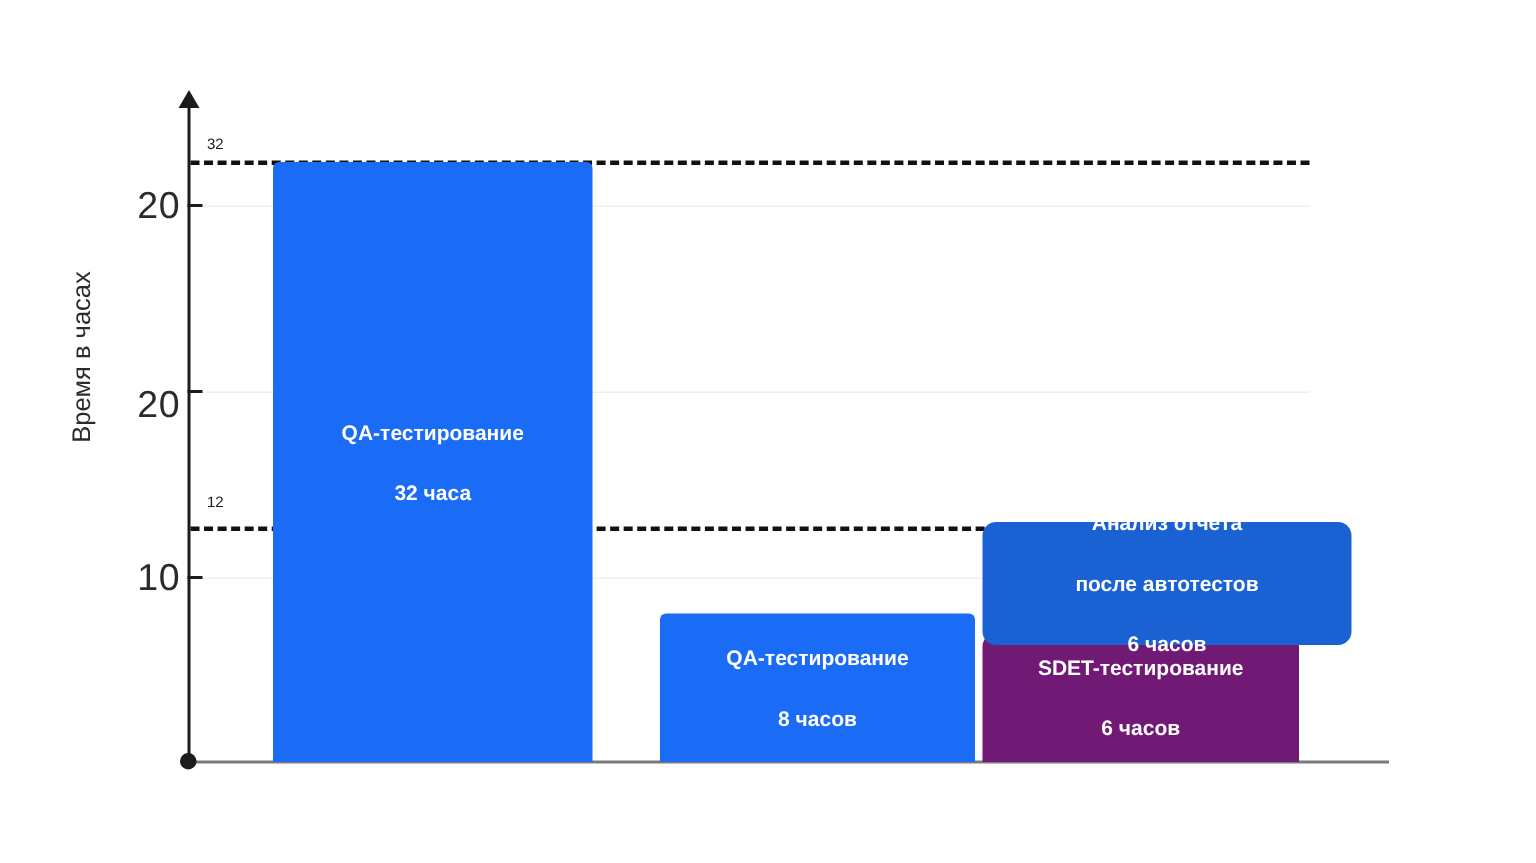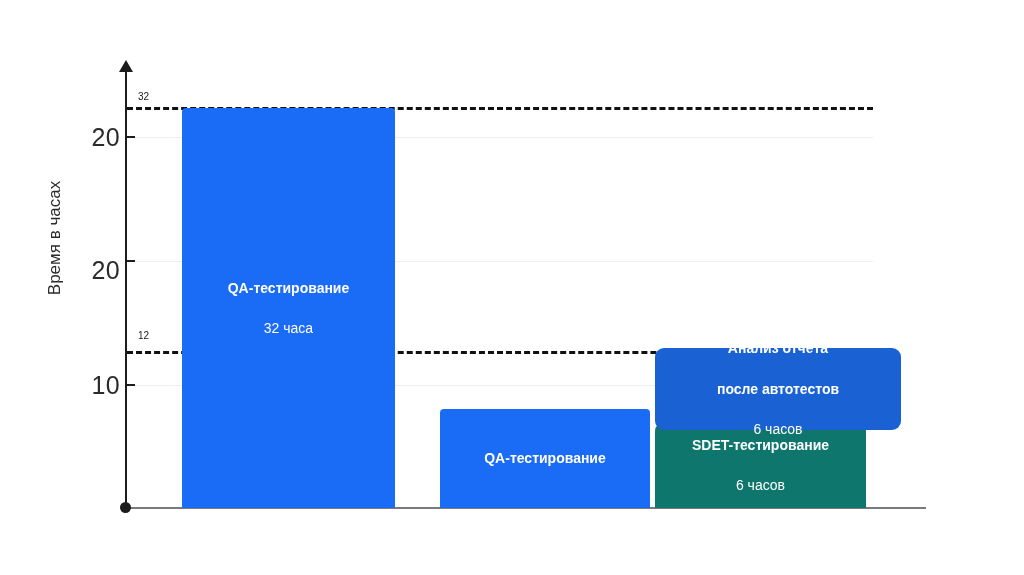--- a/index.html
+++ b/index.html
@@ -133,26 +133,26 @@
   .bar-label {
     color: #ffffff;
     font-size: 14px;
     font-weight: bold;
     line-height: 1.45;
     text-align: center;
     padding: 0 8px;
     white-space: pre-line;
   }
   .bar-label .val {
-    font-weight: normal;
+    font-weight: bold;
   }
 
   .bar--qa32 { background: #1a6bf5; }
   .bar--qa8  { background: #1a6bf5; }
-  .bar--sdet { background: #0f766e; }
+  .bar--sdet { background: #701a75; }
   .bar--analysis { background: #1a62d4; }
 
   
 </style>
 </head>
 <body>
 
 <div id="chart-root">
 
   <div class="gridline" style="top:137px;"></div>
@@ -190,20 +190,21 @@
   <div class="bar bar--qa32" style="left:182px; top:108px; width:213px; height:400px; border-bottom-left-radius:0; border-bottom-right-radius:0;">
     <div class="bar-label">
       <div>QA-тестирование</div>
       <div class="val">32 часа</div>
     </div>
   </div>
 
   <div class="bar bar--qa8" style="left:440px; top:409px; width:210px; height:99px; border-bottom-left-radius:0; border-bottom-right-radius:0;">
     <div class="bar-label">
       <div>QA-тестирование</div>
+      <div class="val">8 часов</div>
     </div>
   </div>
 
   <div class="bar bar--sdet" style="left:655px; top:422px; width:211px; height:86px; border-top-left-radius:9px; border-top-right-radius:9px; border-bottom-left-radius:0; border-bottom-right-radius:0;">
     <div class="bar-label">
       <div>SDET-тестирование</div>
       <div class="val">6 часов</div>
     </div>
   </div>
 

